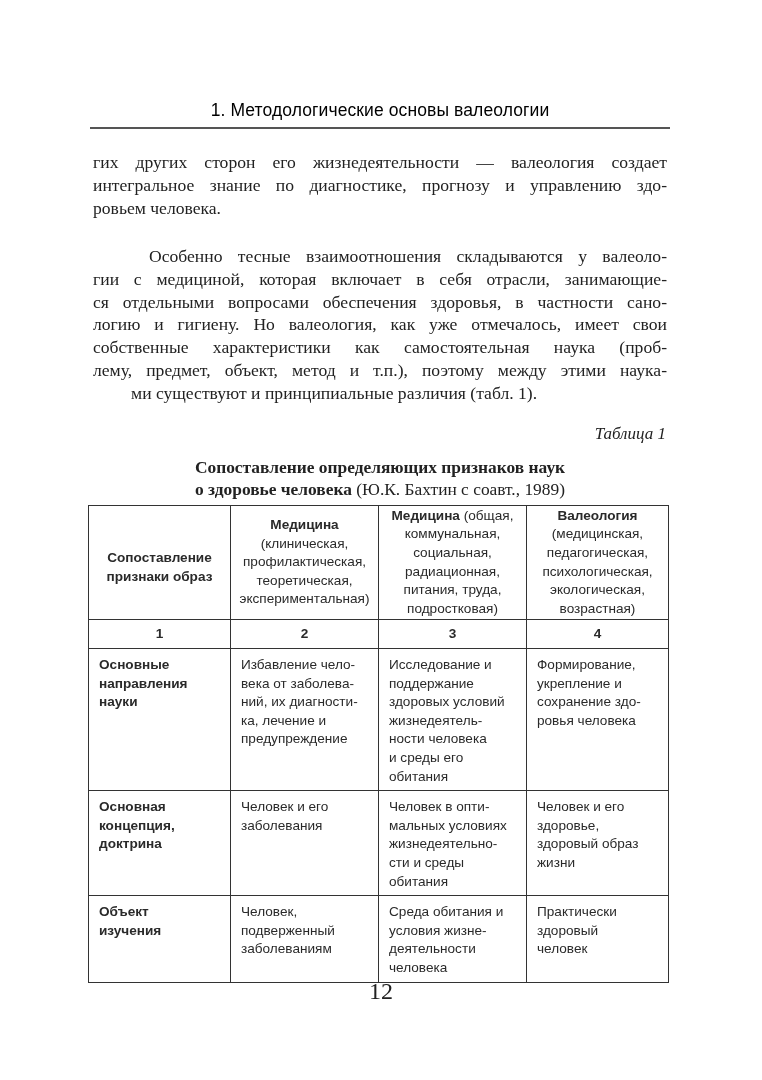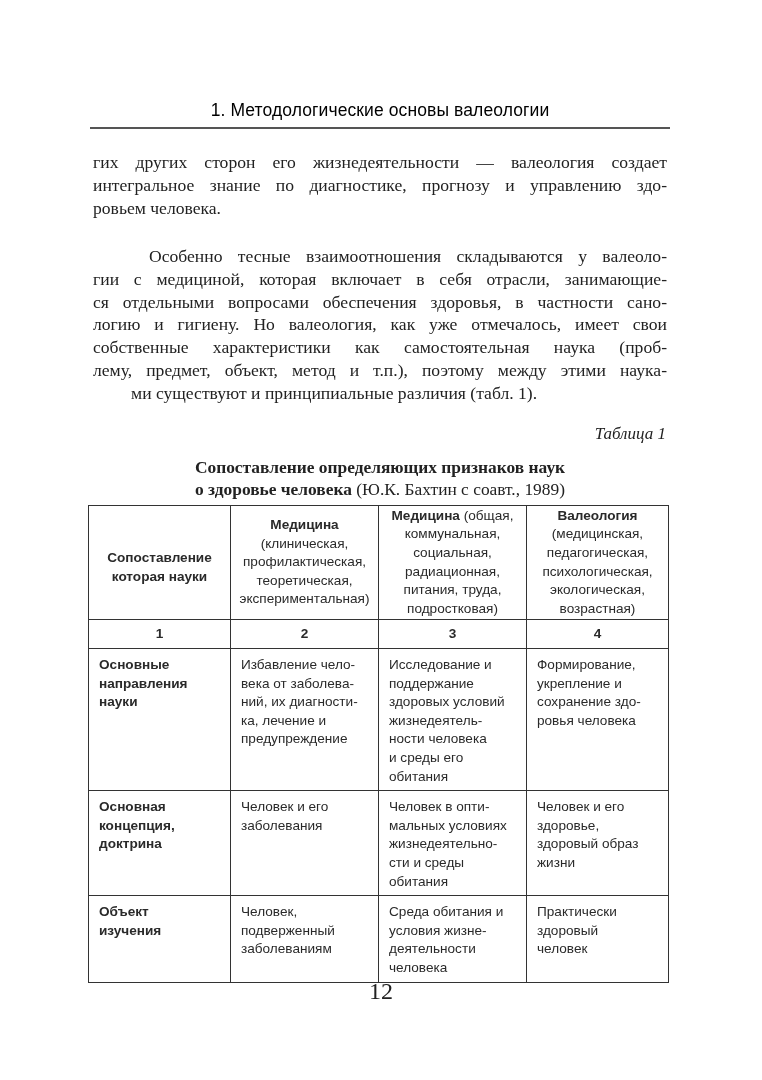--- a/index.html
+++ b/index.html
@@ -161,21 +161,21 @@
       <col class="col1">
         <col class="col2">
         <col class="col3">
         <col class="col4">
     </colgroup>
     <thead>
       <tr class="hdr-row">
         <th class="first">
           <div class="title cell-lines">
             <span>Сопоставление</span>
-            <span>которая науки</span>
+            <span>признаки образ</span>
           </div>
         </th>
         <th>
           <div class="cell-lines">
             <span class="title">Медицина</span>
             <span>(клиническая,</span>
             <span>профилактическая,</span>
             <span>теоретическая,</span>
             <span>экспериментальная)</span>
           </div>

